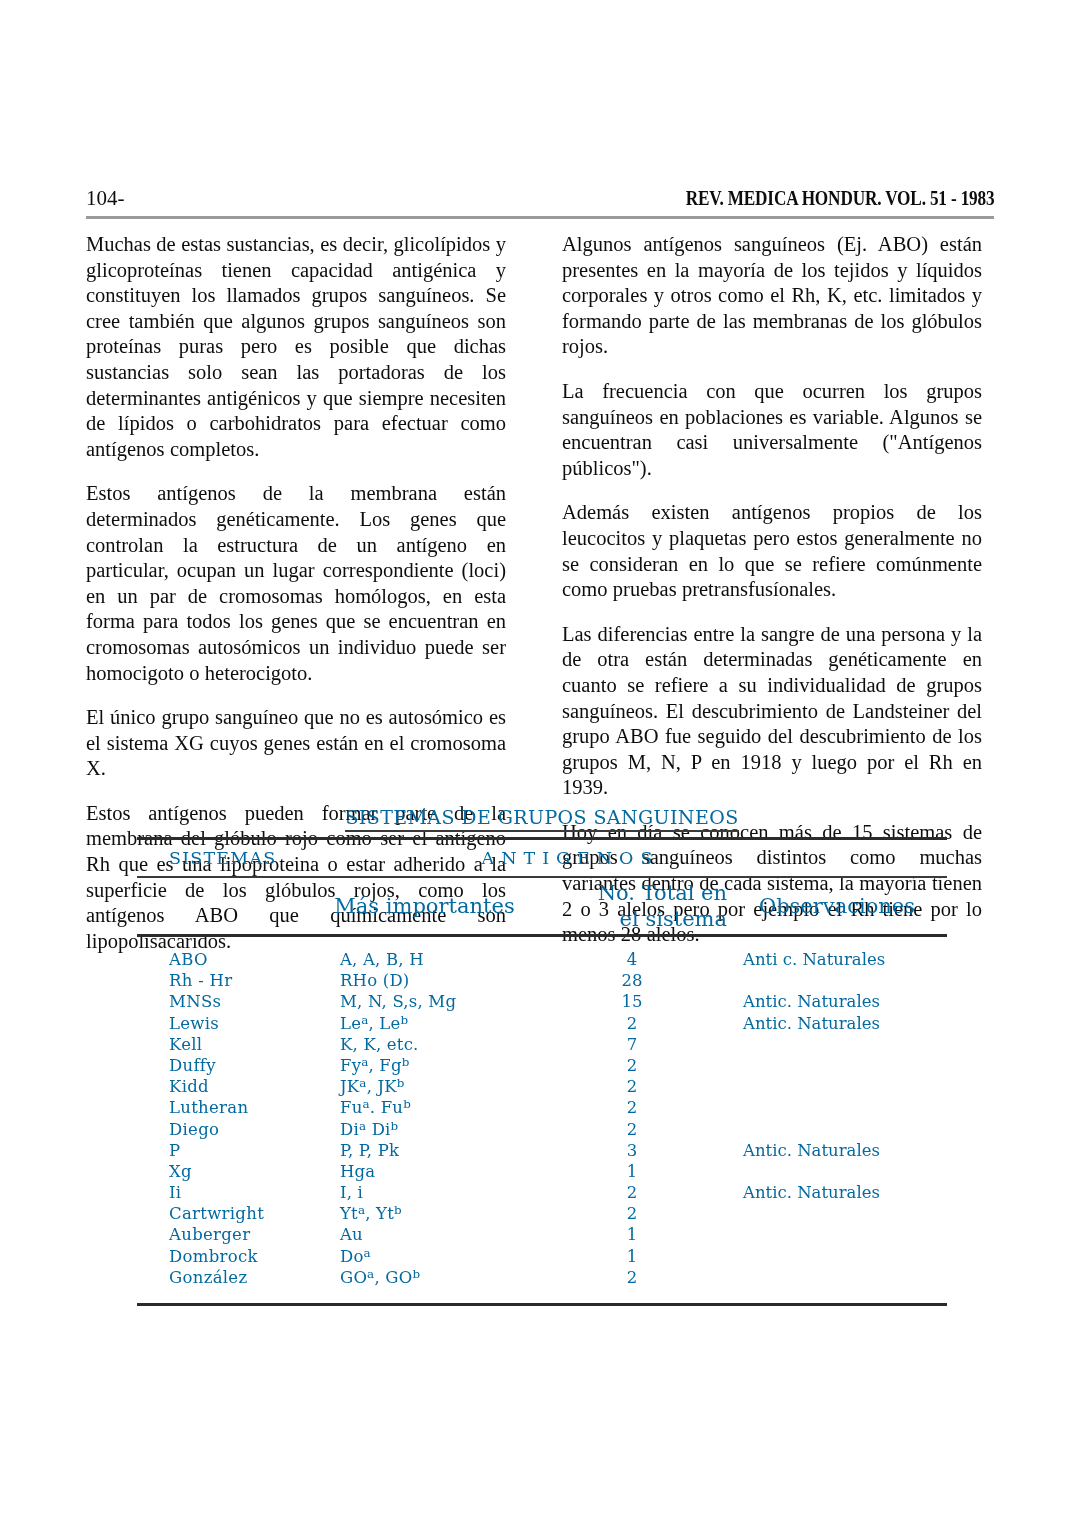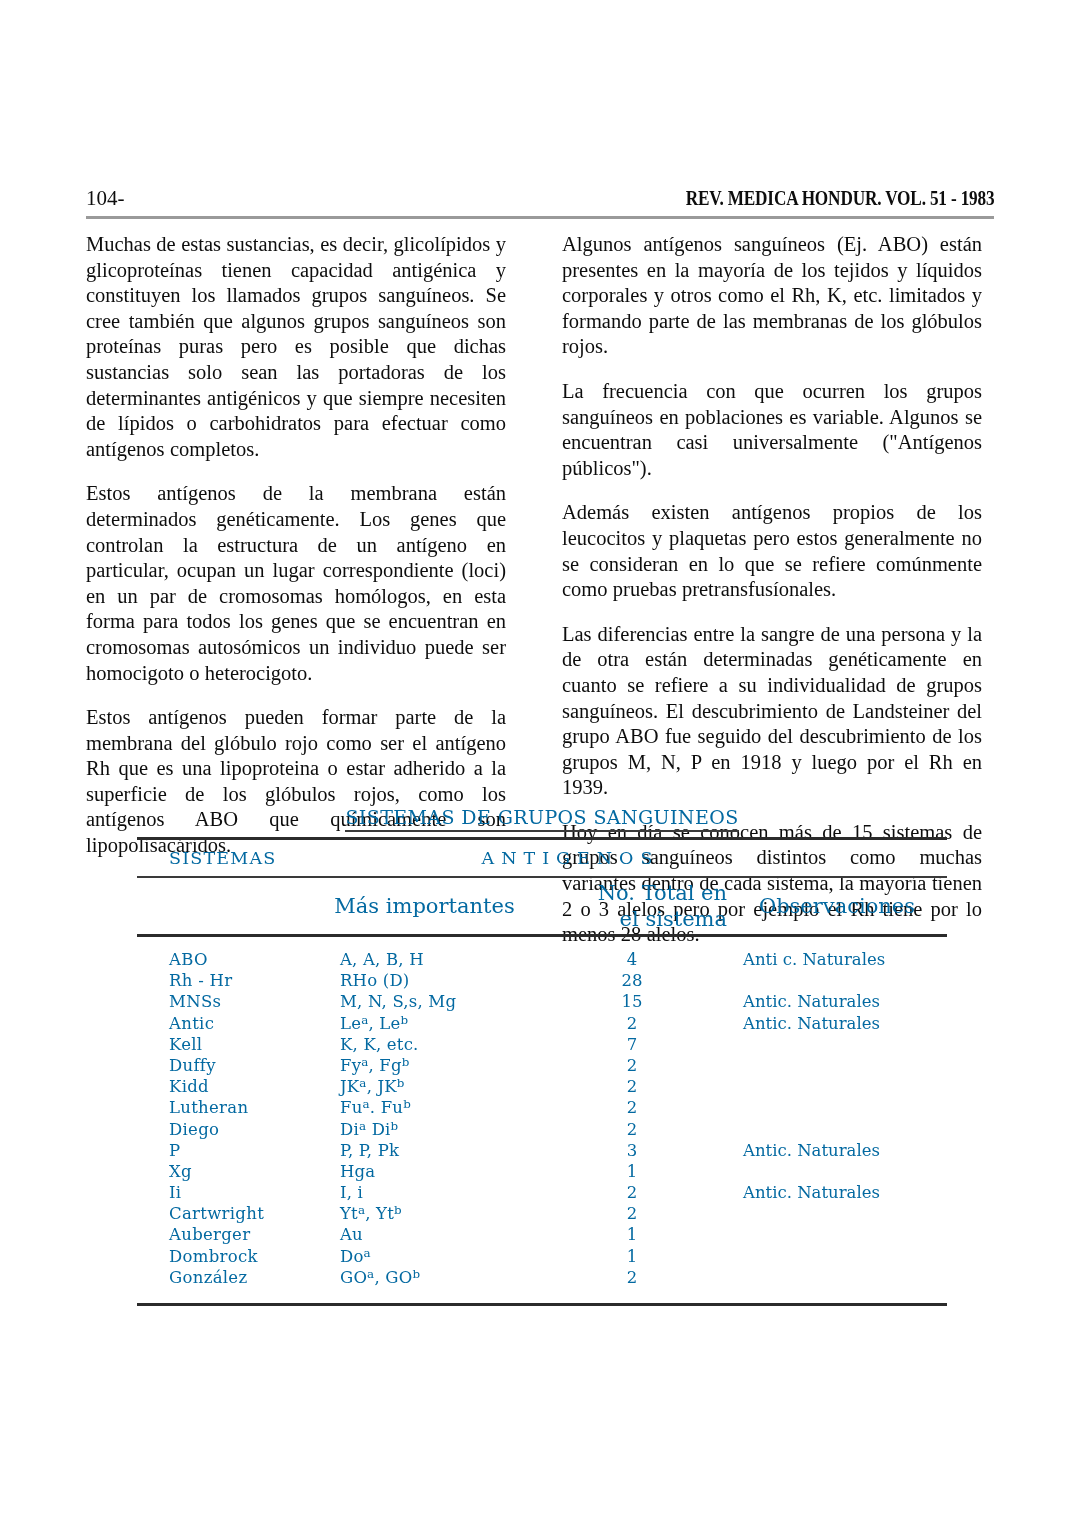--- a/index.html
+++ b/index.html
@@ -157,20 +157,21 @@
 
   <div class="running-head">
     <div class="folio">104-</div>
     <div class="journal-ref">REV. MEDICA HONDUR. VOL. 51 - 1983</div>
   </div>
 
   <div class="columns">
     <div class="col">
       <p>Muchas de estas sustancias, es decir, glicolípidos y glicoproteínas tienen capacidad antigénica y constituyen los llamados grupos sanguíneos. Se cree también que algunos grupos sanguíneos son proteínas puras pero es posible que dichas sustancias solo sean las portadoras de los determinantes antigénicos y que siempre necesiten de lípidos o carbohidratos para efectuar como antígenos completos.</p>
       <p>Estos antígenos de la membrana están determinados genéticamente. Los genes que controlan la estructura de un antígeno en particular, ocupan un lugar correspondiente (loci) en un par de cromosomas homólogos, en esta forma para todos los genes que se encuentran en cromosomas autosómicos un individuo puede ser homocigoto o heterocigoto.</p>
+      <p class="gap-extra">El único grupo sanguíneo que no es autosómico es el sistema XG cuyos genes están en el cromosoma X.</p>
       <p class="last">Estos antígenos pueden formar parte de la membrana del glóbulo rojo como ser el antígeno Rh que es una lipoproteina o estar adherido a la superficie de los glóbulos rojos, como los antígenos ABO que químicamente son lipopolisacáridos.</p>
     </div>
     <div class="col">
       <p>Algunos antígenos sanguíneos (Ej. ABO) están presentes en la mayoría de los tejidos y líquidos corporales y otros como el Rh, K, etc. limitados y formando parte de las membranas de los glóbulos rojos.</p>
       <p>La frecuencia con que ocurren los grupos sanguíneos en poblaciones es variable. Algunos se encuentran casi universalmente ("Antígenos públicos").</p>
       <p>Además existen antígenos propios de los leucocitos y plaquetas pero estos generalmente no se consideran en lo que se refiere comúnmente como pruebas pretransfusíonales.</p>
       <p>Las diferencias entre la sangre de una persona y la de otra están determinadas genéticamente en cuanto se refiere a su individualidad de grupos sanguíneos. El descubrimiento de Landsteiner del grupo ABO fue seguido del descubrimiento de los grupos M, N, P en 1918 y luego por el Rh en 1939.</p>
       <p class="last">Hoy en día se conocen más de 15 sistemas de grupos sanguíneos distintos como muchas variantes dentro de cada sistema, la mayoría tienen 2 o 3 alelos pero por ejemplo el Rh tiene por lo menos 28 alelos.</p>
     </div>
   </div>
@@ -215,21 +216,21 @@
           <div class="c-total">28</div>
           <div class="c-obs"></div>
         </div>
         <div class="trow">
           <div class="c-sistema">MNSs</div>
           <div class="c-import">M, N, S,s, Mg</div>
           <div class="c-total">15</div>
           <div class="c-obs">Antic. Naturales</div>
         </div>
         <div class="trow">
-          <div class="c-sistema">Antic</div>
+          <div class="c-sistema">Lewis</div>
           <div class="c-import">Le<sup>a</sup>, Le<sup>b</sup></div>
           <div class="c-total">2</div>
           <div class="c-obs">Antic. Naturales</div>
         </div>
         <div class="trow">
           <div class="c-sistema">Kell</div>
           <div class="c-import">K, K, etc.</div>
           <div class="c-total">7</div>
           <div class="c-obs"></div>
         </div>

